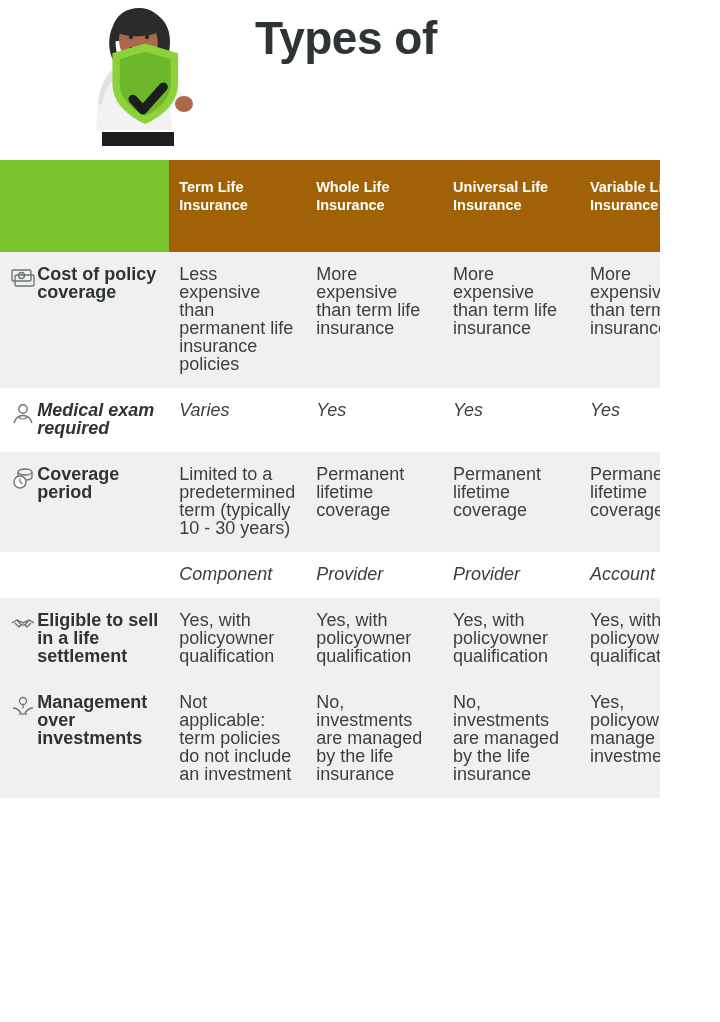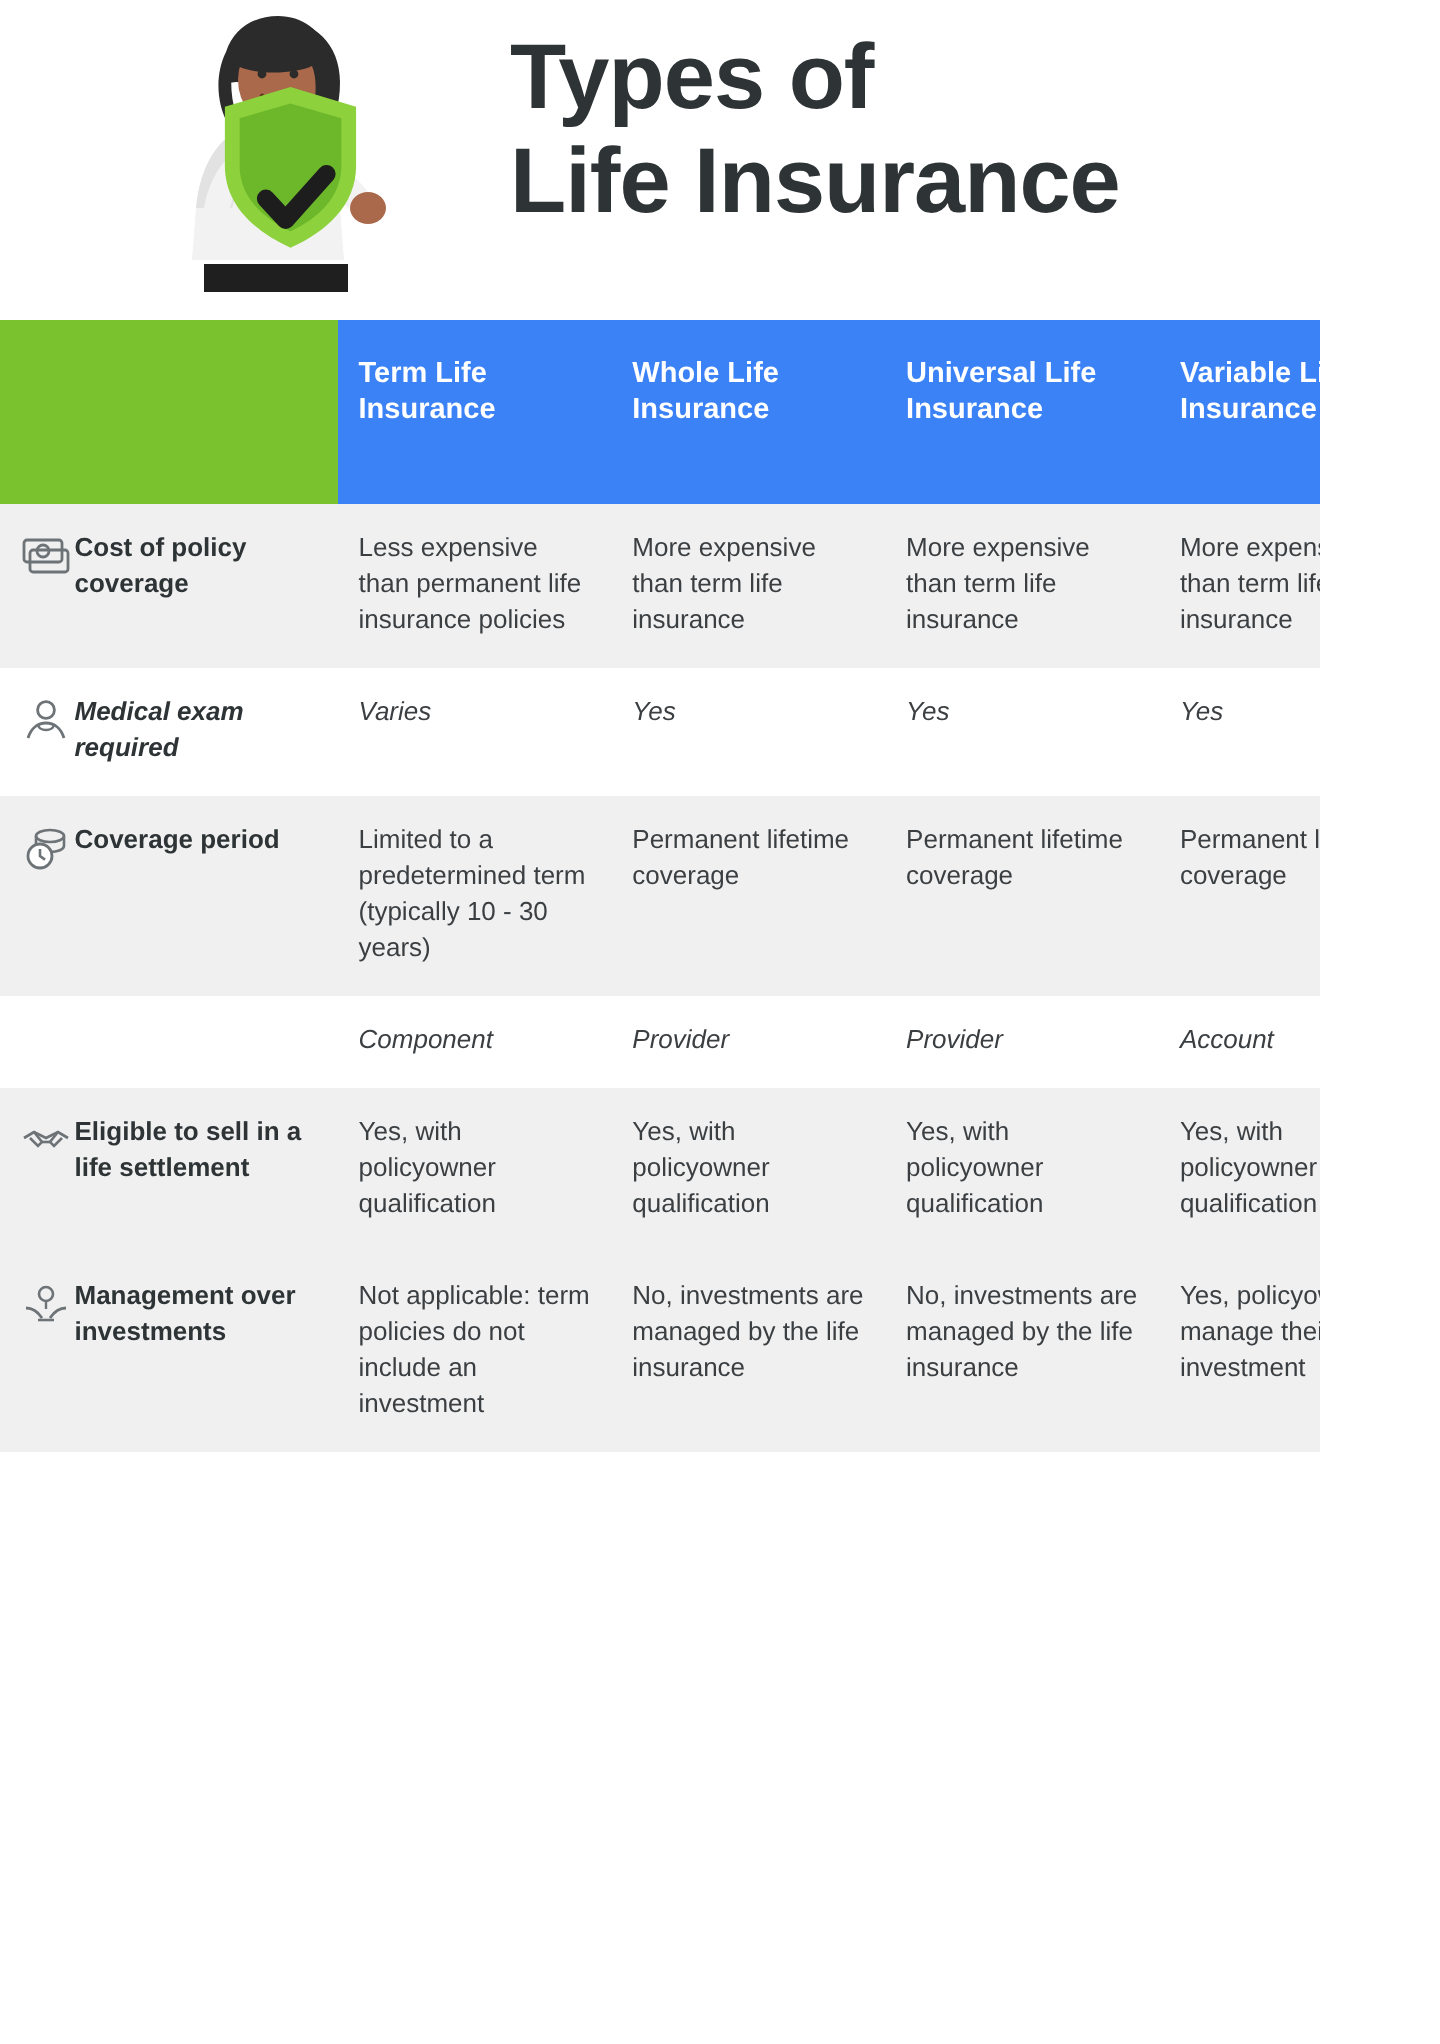--- a/index.html
+++ b/index.html
@@ -44,36 +44,36 @@
     width: 720px;
     border-collapse: collapse;
     table-layout: fixed;
   }
   .table col.c-icon  { width: 28px; }
   .table col.c-label { width: 134px; }
   .table col.c-data  { width: 131px; }
   .table col.c-data-last { width: 134px; }
 
   thead th {
-    background: #3b82f6;
+    background: #a16207;
     color: #ffffff;
     font-size: 14.5px;
     font-weight: bold;
     text-align: left;
     vertical-align: top;
     padding: 18px 10px 20px 10px;
     line-height: 18px;
     height: 92px;
   }
   thead th.head-icon, thead th.head-label {
     background: #7ac32f;
   }
 
   tbody td {
-    font-size: 13px;
+    font-size: 18px;
     line-height: 18px;
     color: #3b3f42;
     vertical-align: top;
     padding: 13px 10px 15px 10px;
   }
   tbody tr.alt td { background: #f0f0f0; }
   tbody tr.plain td { background: #ffffff; font-style: italic; }
 
   td.icon-cell {
     padding: 14px 2px 10px 10px;
@@ -136,21 +136,20 @@
         <path d="M48 70c-10 6-16 18-18 30l12 4c2-10 6-18 12-24z" fill="#f2f2f2"></path>
 
         <path d="M132 36l-40 12v36c0 24 18 40 40 50 22-10 40-26 40-50V48z" transform="translate(-35,10) scale(0.82)" fill="#8dd13c"></path>
         <path d="M132 46l-31 9v29c0 19 14 32 31 40 17-8 31-21 31-40V55z" transform="translate(-35,10) scale(0.82)" fill="#6cb82a"></path>
         <path d="M117 104l12 13 25-28" transform="translate(-35,10) scale(0.82)" stroke="#1d1d1d" stroke-width="11" fill="none" stroke-linecap="round" stroke-linejoin="round"></path>
       </svg>
     </div>
 
     <div class="title-block">
       <div class="title-line">Types of</div>
-      <div class="title-line">Life Insurance</div>
     </div>
   </div>
 
   <table class="table">
     <colgroup>
       <col class="c-icon">
         <col class="c-label">
       <col class="c-data">
         <col class="c-data">
         <col class="c-data">

